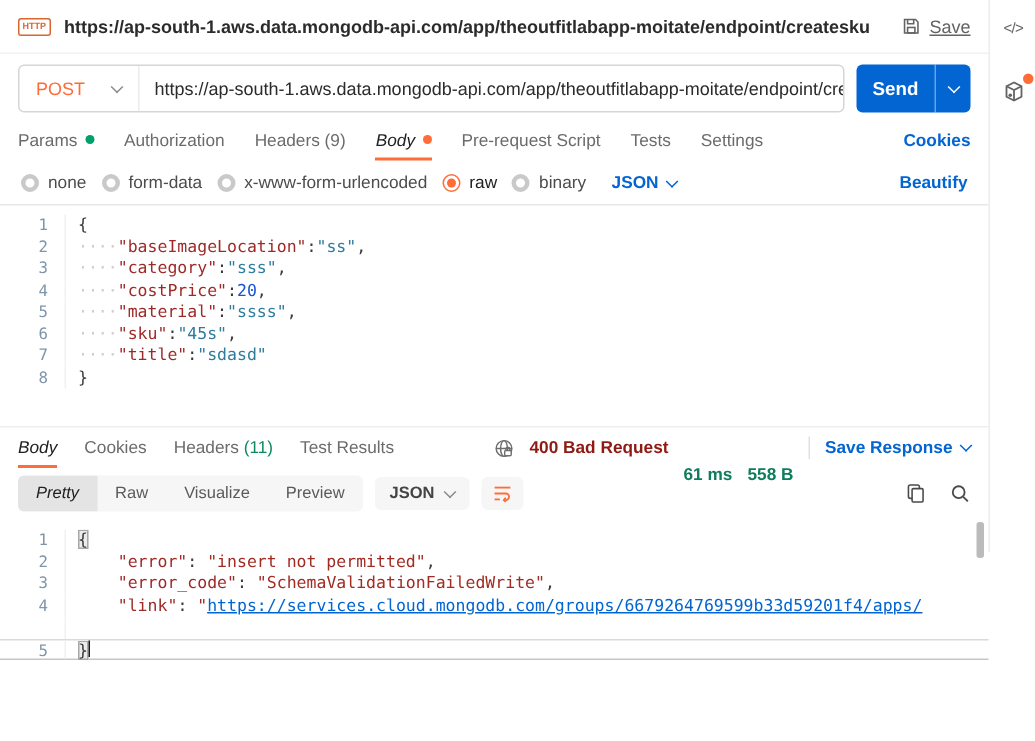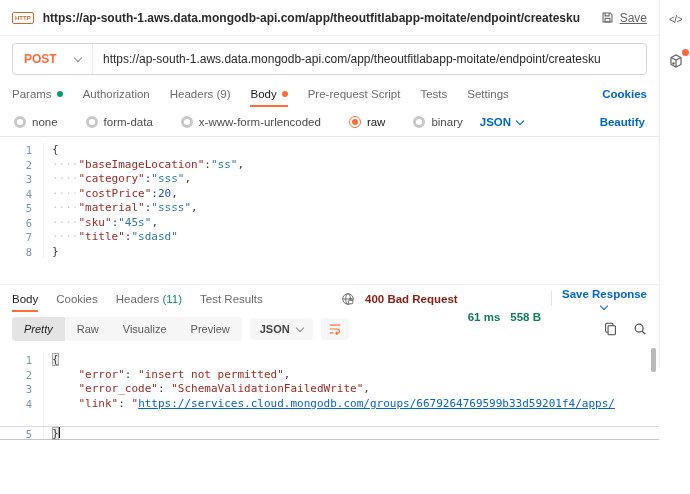--- a/index.html
+++ b/index.html
@@ -14,33 +14,33 @@
 
   
   .topbar { height:36px; display:flex; align-items:center; gap:9px; padding:0 12px; border-bottom:1px solid #F1F1F1; }
   .http-badge { flex:none; font-size:6px; font-weight:bold; color:#D9662F; border:1px solid #D9662F; border-radius:2px; padding:2px 2px; line-height:1; }
   .top-url { flex:1; font-weight:700; font-size:12px; color:#2B2B2B; white-space:nowrap; overflow:hidden; }
   .save-btn { display:flex; align-items:center; gap:6px; color:#636363; font-size:12px; cursor:pointer;text-decoration:underline; }
 
   
   .req-row { display:flex; align-items:center; gap:8px; padding:7px 12px 5px; height:44px; }
   .url-box { flex:1; height:32px; border:1px solid #D6D6D6; border-radius:4px; display:flex; align-items:center; overflow:hidden; }
-  .method { width:80px; flex:none; height:100%; display:flex; align-items:center; justify-content:space-between; padding:0 11px; color:#FF6C37; font-weight:700; font-size:12px; border-right:1px solid #EBEBEB; cursor:pointer; }
+  .method { width:80px; flex:none; height:100%; display:flex; align-items:center; justify-content:space-between; padding:0 11px; color:#FF6C37; font-weight:400; font-size:12px; border-right:1px solid #EBEBEB; cursor:pointer; }
   .url-text { padding:0 10px; font-size:12px; color:#2B2B2B; white-space:nowrap; }
   .send-btn { flex:none; width:76px; height:32px; background:#0265D2; border-radius:4px; display:flex; align-items:center; color:#fff; cursor:pointer; }
   .send-label { flex:1; text-align:center; font-weight:600; font-size:12.5px; }
   .send-chev { width:24px; height:100%; display:flex; align-items:center; justify-content:center; border-left:1px solid rgba(255,255,255,.4); }
 
   .chev { width:6px; height:6px; border-right:1.5px solid currentColor; border-bottom:1.5px solid currentColor; transform:rotate(45deg); display:inline-block; margin-top:-3px; }
   .chev.gray { color:#8A8A8A; }
 
   
   .tabs-row { display:flex; align-items:center; gap:20px; padding:0 12px; height:28px; font-size:11.5px; color:#6B6B6B; }
   .tab { cursor:pointer; padding:7px 0 5px; border-bottom:2px solid transparent; white-space:nowrap; }
-  .tab.active { color:#212121; border-bottom-color:#FF6C37; }
+  .tab.active { color:#212121; border-bottom-color:#FF6C37;font-style:italic; }
   .dot { display:inline-block; width:6px; height:6px; border-radius:50%; margin-left:5px; vertical-align:1px; }
   .dot.green { background:#00A06A; }
   .dot.orange { background:#FF6C37; }
   .right-link { margin-left:auto; color:#0265D2; font-weight:700; font-size:11.5px; cursor:pointer; }
 
   
   .modes-row { display:flex; align-items:center; gap:17px; padding:0 14px; height:28px; font-size:11.5px; color:#4C4C4C; }
   .mode { display:flex; align-items:center; gap:6px; cursor:pointer; }
   .radio { width:12px; height:12px; border-radius:50%; border:3px solid #C9C9C9; background:#fff; flex:none; }
   .mode.sel .radio { border:1px solid #FF6C37; position:relative; }
@@ -68,21 +68,21 @@
   .tk-hl   { background:#ECECEC; box-shadow:inset 0 0 0 1px #A8A8A8; color:#3A3A3A; }
   .caret   { display:inline-block; width:1.5px; height:11px; background:#1c1c1c; vertical-align:-1px; }
   .scroll-thumb { position:absolute; right:3px; top:2px; width:5px; height:24px; background:#BBBBBB; border-radius:2px; cursor:pointer; }
 
   
   .resp-header { border-top:1px solid #EDEDED; height:28px; display:flex; align-items:center; gap:18px; padding:0 12px; font-size:11.5px; color:#6B6B6B; }
   .resp-status { margin-left:auto; display:flex; align-items:center; gap:10px; }
   .st-code { color:#8E1B13; font-weight:600; }
   .st-green { color:#0F7C5C; font-weight:600;margin-top:36px; }
   .sep-v { width:1px; height:15px; background:#E2E2E2; }
-  .save-resp { color:#0265D2; font-weight:700; display:flex; align-items:center; gap:6px; cursor:pointer;flex-direction:column; }
+  .save-resp { color:#0265D2; font-weight:700; display:flex; align-items:center; gap:6px; cursor:pointer; }
   .count-green { color:#0E8A5F; }
 
   
   .resp-toolbar { display:flex; align-items:center; gap:8px; padding:6px 12px; height:34px; }
   .seg { display:flex; background:#F6F6F6; border-radius:4px; overflow:hidden; }
   .seg-item { padding:6px 12px; font-size:11px; color:#5A5A5A; cursor:pointer; }
   .seg-item.active { background:#E4E4E4; color:#212121;font-style:italic; }
   .pill { background:#F6F6F6; border-radius:4px; padding:5px 10px; display:flex; align-items:center; gap:7px; font-size:11px; font-weight:600; color:#444; cursor:pointer; }
   .wrap-pill { background:#F6F6F6; border-radius:4px; padding:4px 7px; display:flex; align-items:center; cursor:pointer; }
   .tool-icons { margin-left:auto; display:flex; align-items:center; gap:16px; color:#4A4A4A; }
@@ -108,37 +108,43 @@
   </div>
 
   <div class="req-row">
     <div class="url-box">
       <div class="method">
         <span>POST</span>
         <span class="chev gray"></span>
       </div>
       <div class="url-text">https://ap-south-1.aws.data.mongodb-api.com/app/theoutfitlabapp-moitate/endpoint/createsku</div>
     </div>
+    <div class="send-btn">
+      <span class="send-label">Send</span>
+      <span class="send-chev">
+          <span class="chev" style="color:#fff"></span>
+        </span>
+    </div>
   </div>
 
   <div class="tabs-row">
     <span id="req-tabs" style="display:flex;gap:20px;align-items:center">
         <span class="tab">Params<span class="dot green"></span></span>
         <span class="tab">Authorization</span>
         <span class="tab">Headers (9)</span>
         <span class="tab active">Body<span class="dot orange"></span></span>
         <span class="tab">Pre-request Script</span>
         <span class="tab">Tests</span>
         <span class="tab">Settings</span>
       </span>
     <span class="right-link">Cookies</span>
   </div>
 
   <div class="modes-row">
-    <span id="modes" style="display:flex;gap:28px;align-items:center">
+    <span id="modes" style="display:flex;gap:10px;align-items:center">
         <span class="mode">
           <span class="radio"></span>
           <span>none</span>
         </span>
         <span class="mode">
           <span class="radio"></span>
           <span>form-data</span>
         </span>
         <span class="mode">
           <span class="radio"></span>

